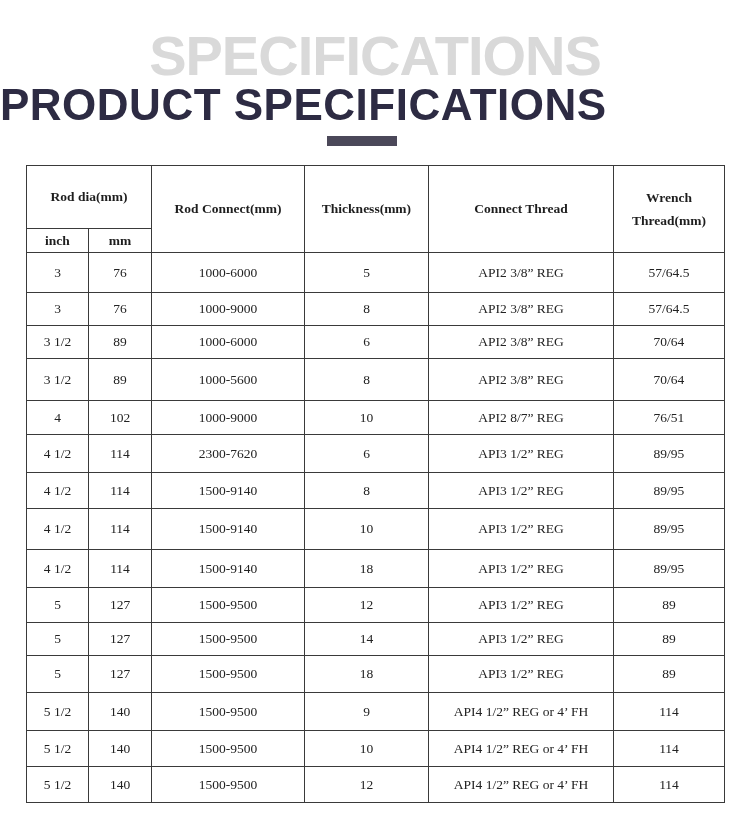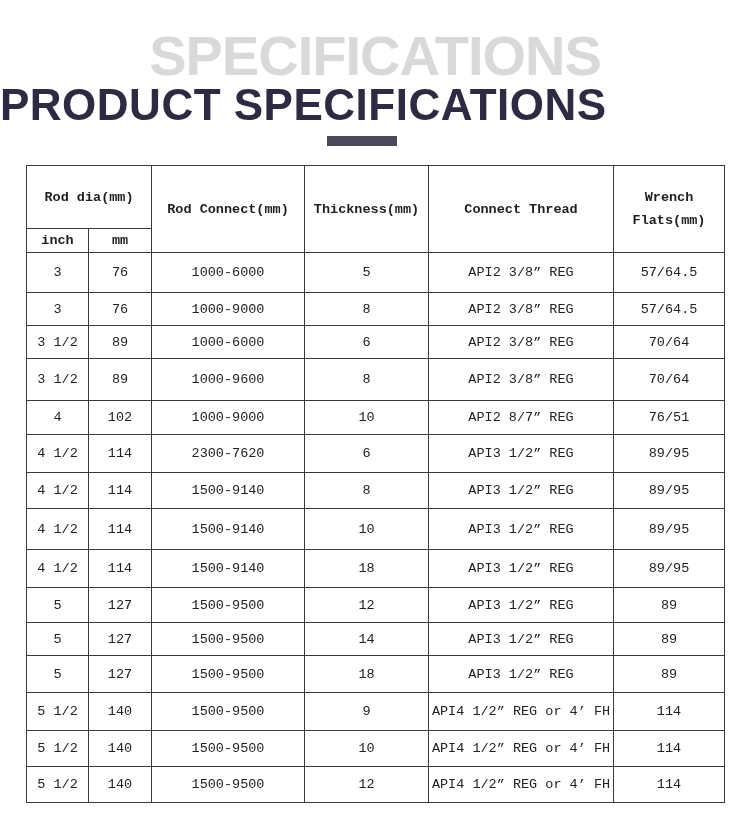--- a/index.html
+++ b/index.html
@@ -1,20 +1,20 @@
 <!DOCTYPE html>
 <html><head>
 <meta charset="utf-8">
 <style>
   html, body { margin:0; padding:0; background:#ffffff; }
   body { width:750px; height:822px; position:relative; overflow:hidden; font-family:"Liberation Sans", sans-serif; }
   .bg-title { position:absolute; left:0; top:14px; width:750px; text-align:center; font-family:"Liberation Sans", sans-serif; font-weight:bold; font-size:56px; letter-spacing:-1px; color:#d9d9d9; line-height:84px; white-space:nowrap; transform:scaleX(1.0); }
   .main-title { position:absolute; left:0; top:80px; width:750px; text-align:left; font-family:"Liberation Sans", sans-serif; font-weight:bold; font-size:44px; color:#2d2b43; line-height:50px; white-space:nowrap; letter-spacing:0.5px; }
   .title-bar { position:absolute; left:327px; top:136px; width:70px; height:10px; background:#4b4859; }
-  table.spec { position:absolute; left:26px; top:165px; border-collapse:collapse; font-family:Liberation Mono, monospace; font-size:13.5px; color:#222; }
+  table.spec { position:absolute; left:26px; top:165px; border-collapse:collapse; font-family:Liberation Serif, serif; font-size:13.5px; color:#222; }
   table.spec td, table.spec th { border:1.5px solid #3a3a3a; text-align:center; vertical-align:middle; padding:0; }
   table.spec th { font-weight:bold; font-size:13.5px; color:#1e1e1e; }
   .c1 { width:61px; } .c2 { width:62px; } .c3 { width:152px; } .c4 { width:123px; } .c5 { width:184px; } .c6 { width:110px; }
   .wf { line-height:23px; }
 </style>
 </head>
 <body>
 
 <div class="bg-title">SPECIFICATIONS</div>
 <div class="main-title">PRODUCT SPECIFICATIONS</div>
@@ -22,21 +22,21 @@
 
 <table class="spec">
   <thead>
     <tr style="height:63px;">
       <th colspan="2">Rod dia(mm)</th>
       <th rowspan="2" class="c3">Rod Connect(mm)</th>
       <th rowspan="2" class="c4">Thickness(mm)</th>
       <th rowspan="2" class="c5">Connect Thread</th>
       <th rowspan="2" class="c6 wf">
         <div>Wrench</div>
-        <div>Flats(mm)</div>
+        <div>Thread(mm)</div>
       </th>
     </tr>
     <tr style="height:24px;">
       <th class="c1">inch</th>
       <th class="c2">mm</th>
     </tr>
   </thead>
   <tbody id="spec-body">
       <tr style="height: 40px;">
         <td>3</td>
@@ -58,21 +58,21 @@
         <td>3 1/2</td>
         <td>89</td>
         <td>1000-6000</td>
         <td>6</td>
         <td>API2 3/8” REG</td>
         <td>70/64</td>
       </tr>
       <tr style="height: 42px;">
         <td>3 1/2</td>
         <td>89</td>
-        <td>1000-9600</td>
+        <td>1000-5600</td>
         <td>8</td>
         <td>API2 3/8” REG</td>
         <td>70/64</td>
       </tr>
       <tr style="height: 34px;">
         <td>4</td>
         <td>102</td>
         <td>1000-9000</td>
         <td>10</td>
         <td>API2 8/7” REG</td>

